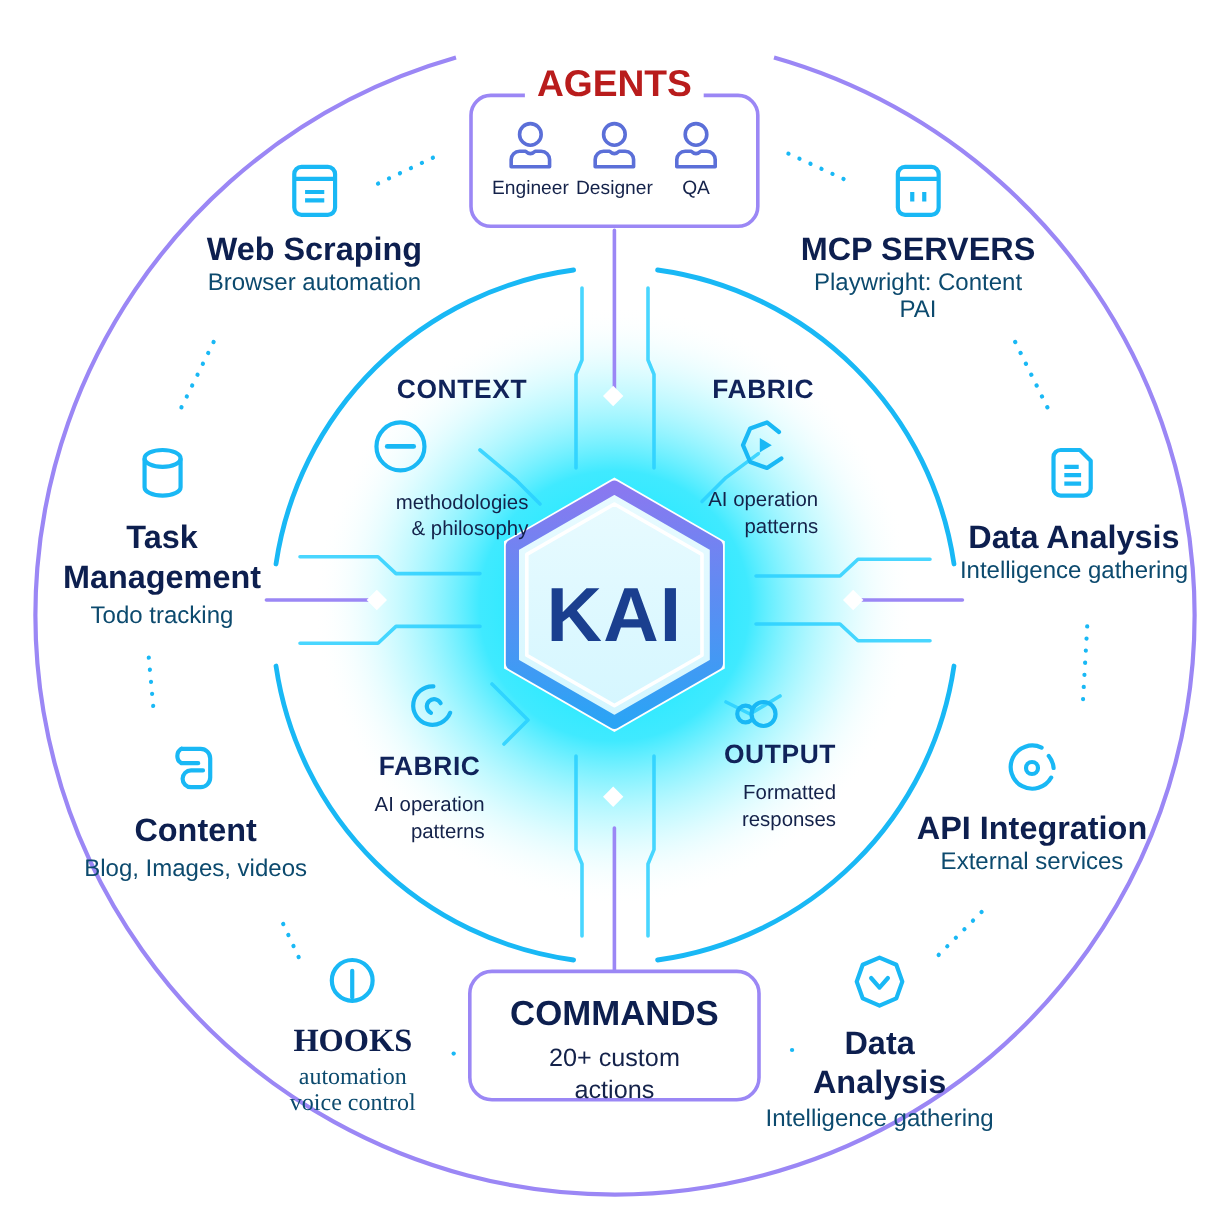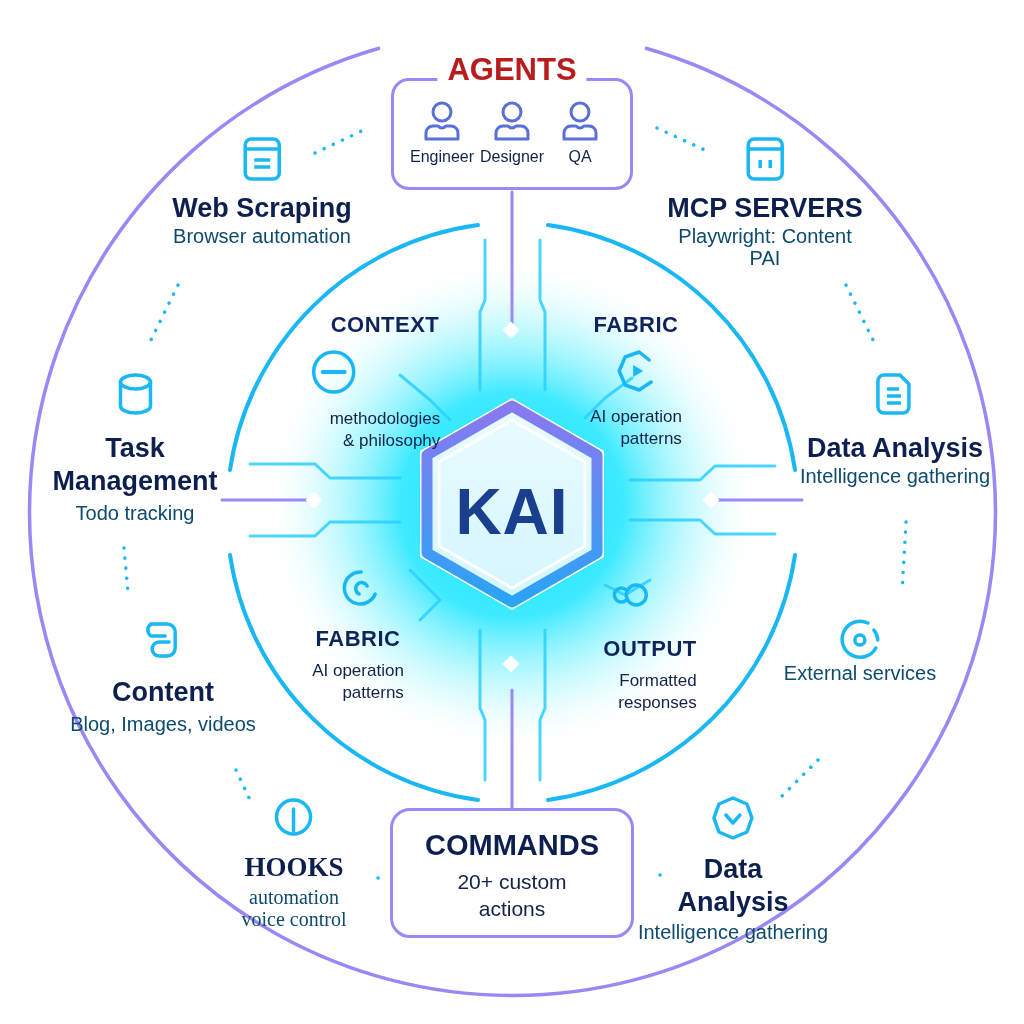--- a/index.html
+++ b/index.html
@@ -11,21 +11,21 @@
   .sub { font-size:20px; line-height:22px; color:#0c4a6e; white-space:nowrap; }
   .inner-title { font-weight:700; color:#10235a; font-size:22px; letter-spacing:0.5px; white-space:nowrap; }
   .inner-sub { font-size:17px; line-height:22px; color:#14224a; white-space:nowrap;text-align:right; }
   .icon { display:block; margin:0 auto; }
   #agents-box { position:absolute; left:391px; top:78px; width:242px; height:112px;
                 border:3px solid #9b87f5; border-radius:18px; background:#fff; box-sizing:border-box; }
   #agents-title { position:absolute; left:512px; top:52px; transform:translateX(-50%);
                   background:#fff; padding:0 10px; font-weight:700; font-size:31px; color:#b91c1c; }
   .agent { position:absolute; top:98px; text-align:center; transform:translateX(-50%); }
   .agent-label { font-size:16px; color:#14224a; white-space:nowrap; margin-top:2px; }
-  #commands-box { position:absolute; left:390px; top:808px; width:244px; height:130px;
+  #commands-box { position:absolute; left:390px; top:808px; width:244px; height:110px;
                   border:3px solid #9b87f5; border-radius:20px; background:#fff; box-sizing:border-box;
                   text-align:center; }
   #commands-title { font-weight:700; font-size:29px; color:#0d1f4f; margin-top:18px; }
   #commands-sub { font-size:21px; line-height:27px; color:#14224a; margin-top:6px; }
   #kai { position:absolute; left:512px; top:512px; transform:translate(-50%,-50%);
          font-weight:700; font-size:64px; color:#1a3f8f; letter-spacing:1px; }
 </style>
 </head>
 <body>
 
@@ -191,20 +191,21 @@
   <div class="title" style="margin-top:14px;">Content</div>
   <div class="sub" style="margin-top:4px;">Blog, Images, videos</div>
 </div>
 
 <div class="node" style="left:860px; top:618px;">
   <svg class="icon" width="44" height="44" viewBox="0 0 44 44">
       <path d="M30 5 A18 18 0 1 0 38 30" fill="none" stroke="#19b8f5" stroke-width="3.5" stroke-linecap="round"></path>
       <path d="M36 12 A18 18 0 0 1 40 22" fill="none" stroke="#19b8f5" stroke-width="3.5" stroke-linecap="round"></path>
       <circle cx="22" cy="22" r="5" fill="none" stroke="#19b8f5" stroke-width="3.5"></circle>
     </svg>
+  <div class="title" style="margin-top:12px;">API Integration</div>
   <div class="sub">External services</div>
 </div>
 
 <div class="node" style="left:294px; top:795px;font-family:Liberation Serif, serif;">
   <svg class="icon" width="42" height="44" viewBox="0 0 42 44">
       <circle cx="21" cy="22" r="17" fill="none" stroke="#19b8f5" stroke-width="3.5"></circle>
       <line x1="21" y1="14" x2="21" y2="36" stroke="#19b8f5" stroke-width="3.5" stroke-linecap="round"></line>
     </svg>
   <div class="title" style="margin-top:12px;">HOOKS</div>
   <div class="sub" style="margin-top:2px;">automation</div>
@@ -248,16 +249,16 @@
   <div class="inner-title" style="margin-top:14px;">FABRIC</div>
   <div class="inner-sub" style="margin-top:8px;">AI operation</div>
   <div class="inner-sub">patterns</div>
 </div>
 
 <div class="node" style="left:650px; top:578px;">
   <svg class="icon" style="margin-left:4px;" width="46" height="34" viewBox="0 0 46 34">
       <circle cx="29" cy="17" r="10" fill="none" stroke="#19b8f5" stroke-width="3.5"></circle>
       <path d="M19 12 a7 7 0 1 0 0 10" fill="none" stroke="#19b8f5" stroke-width="3.5" stroke-linecap="round"></path>
     </svg>
-  <div class="inner-title" style="margin-top:24px;">OUTPUT</div>
+  <div class="inner-title" style="margin-top:4px;">OUTPUT</div>
   <div class="inner-sub" style="margin-top:8px;">Formatted</div>
   <div class="inner-sub">responses</div>
 </div>
 
 </body></html>

